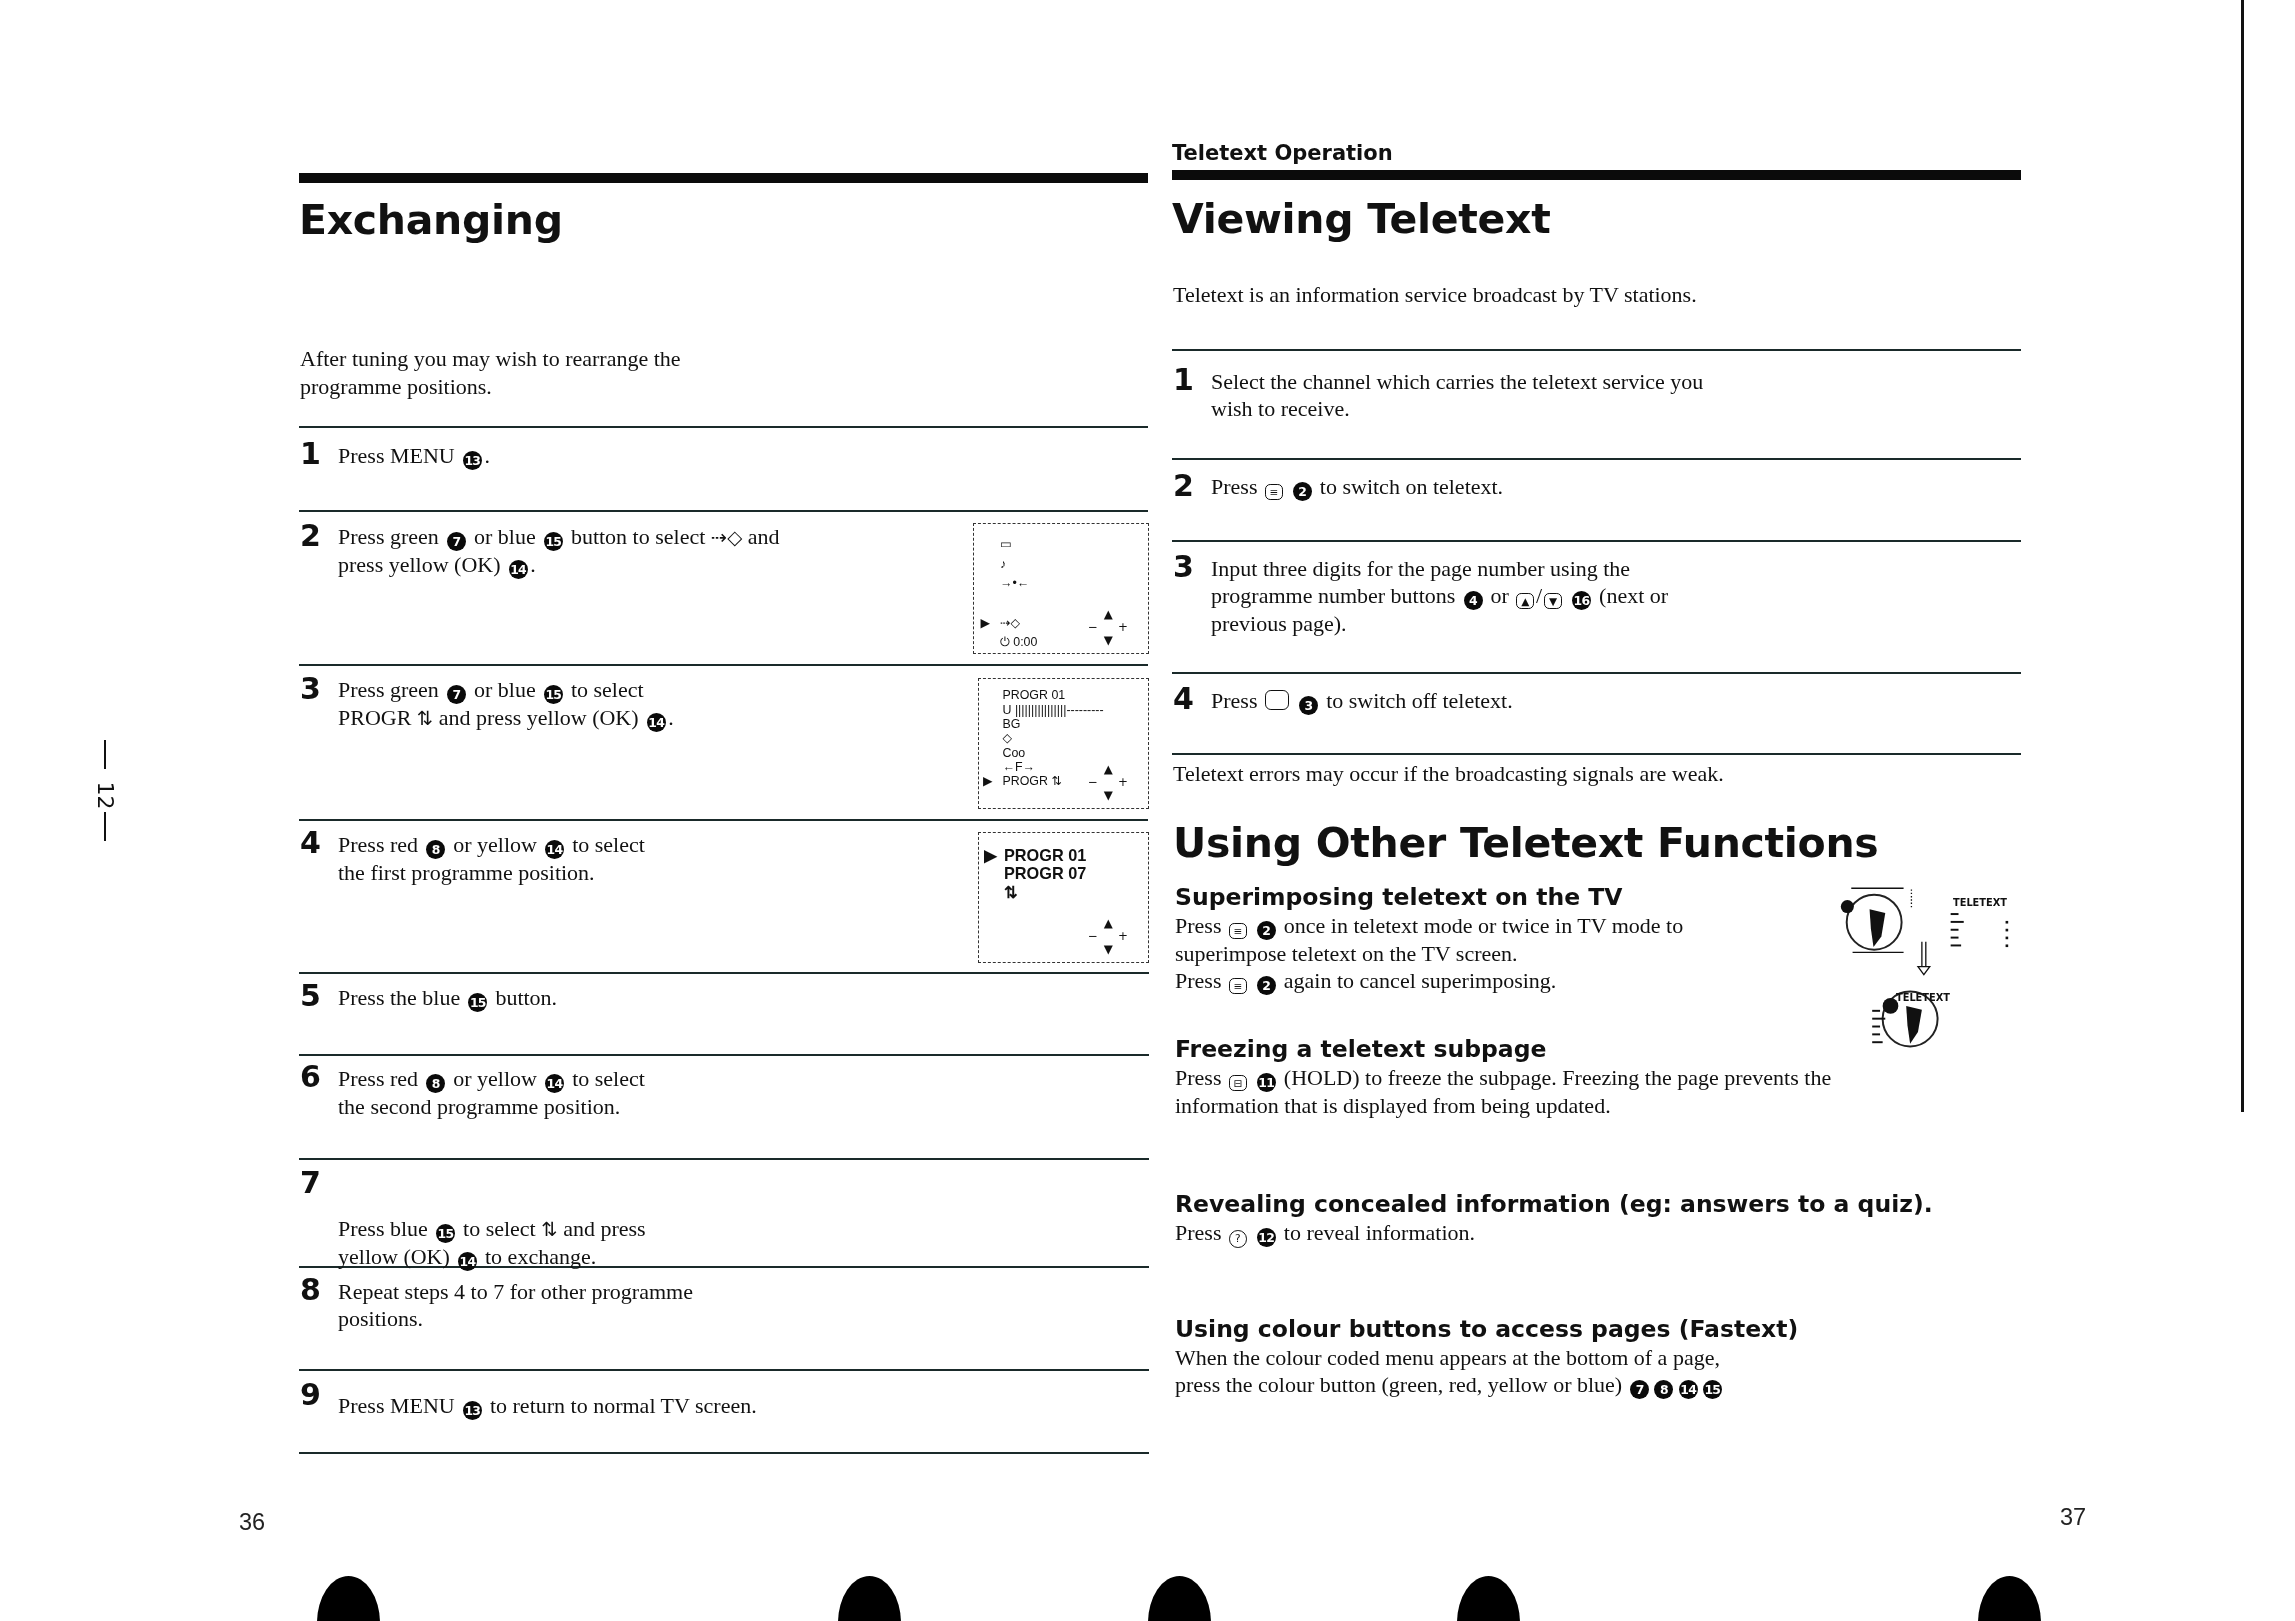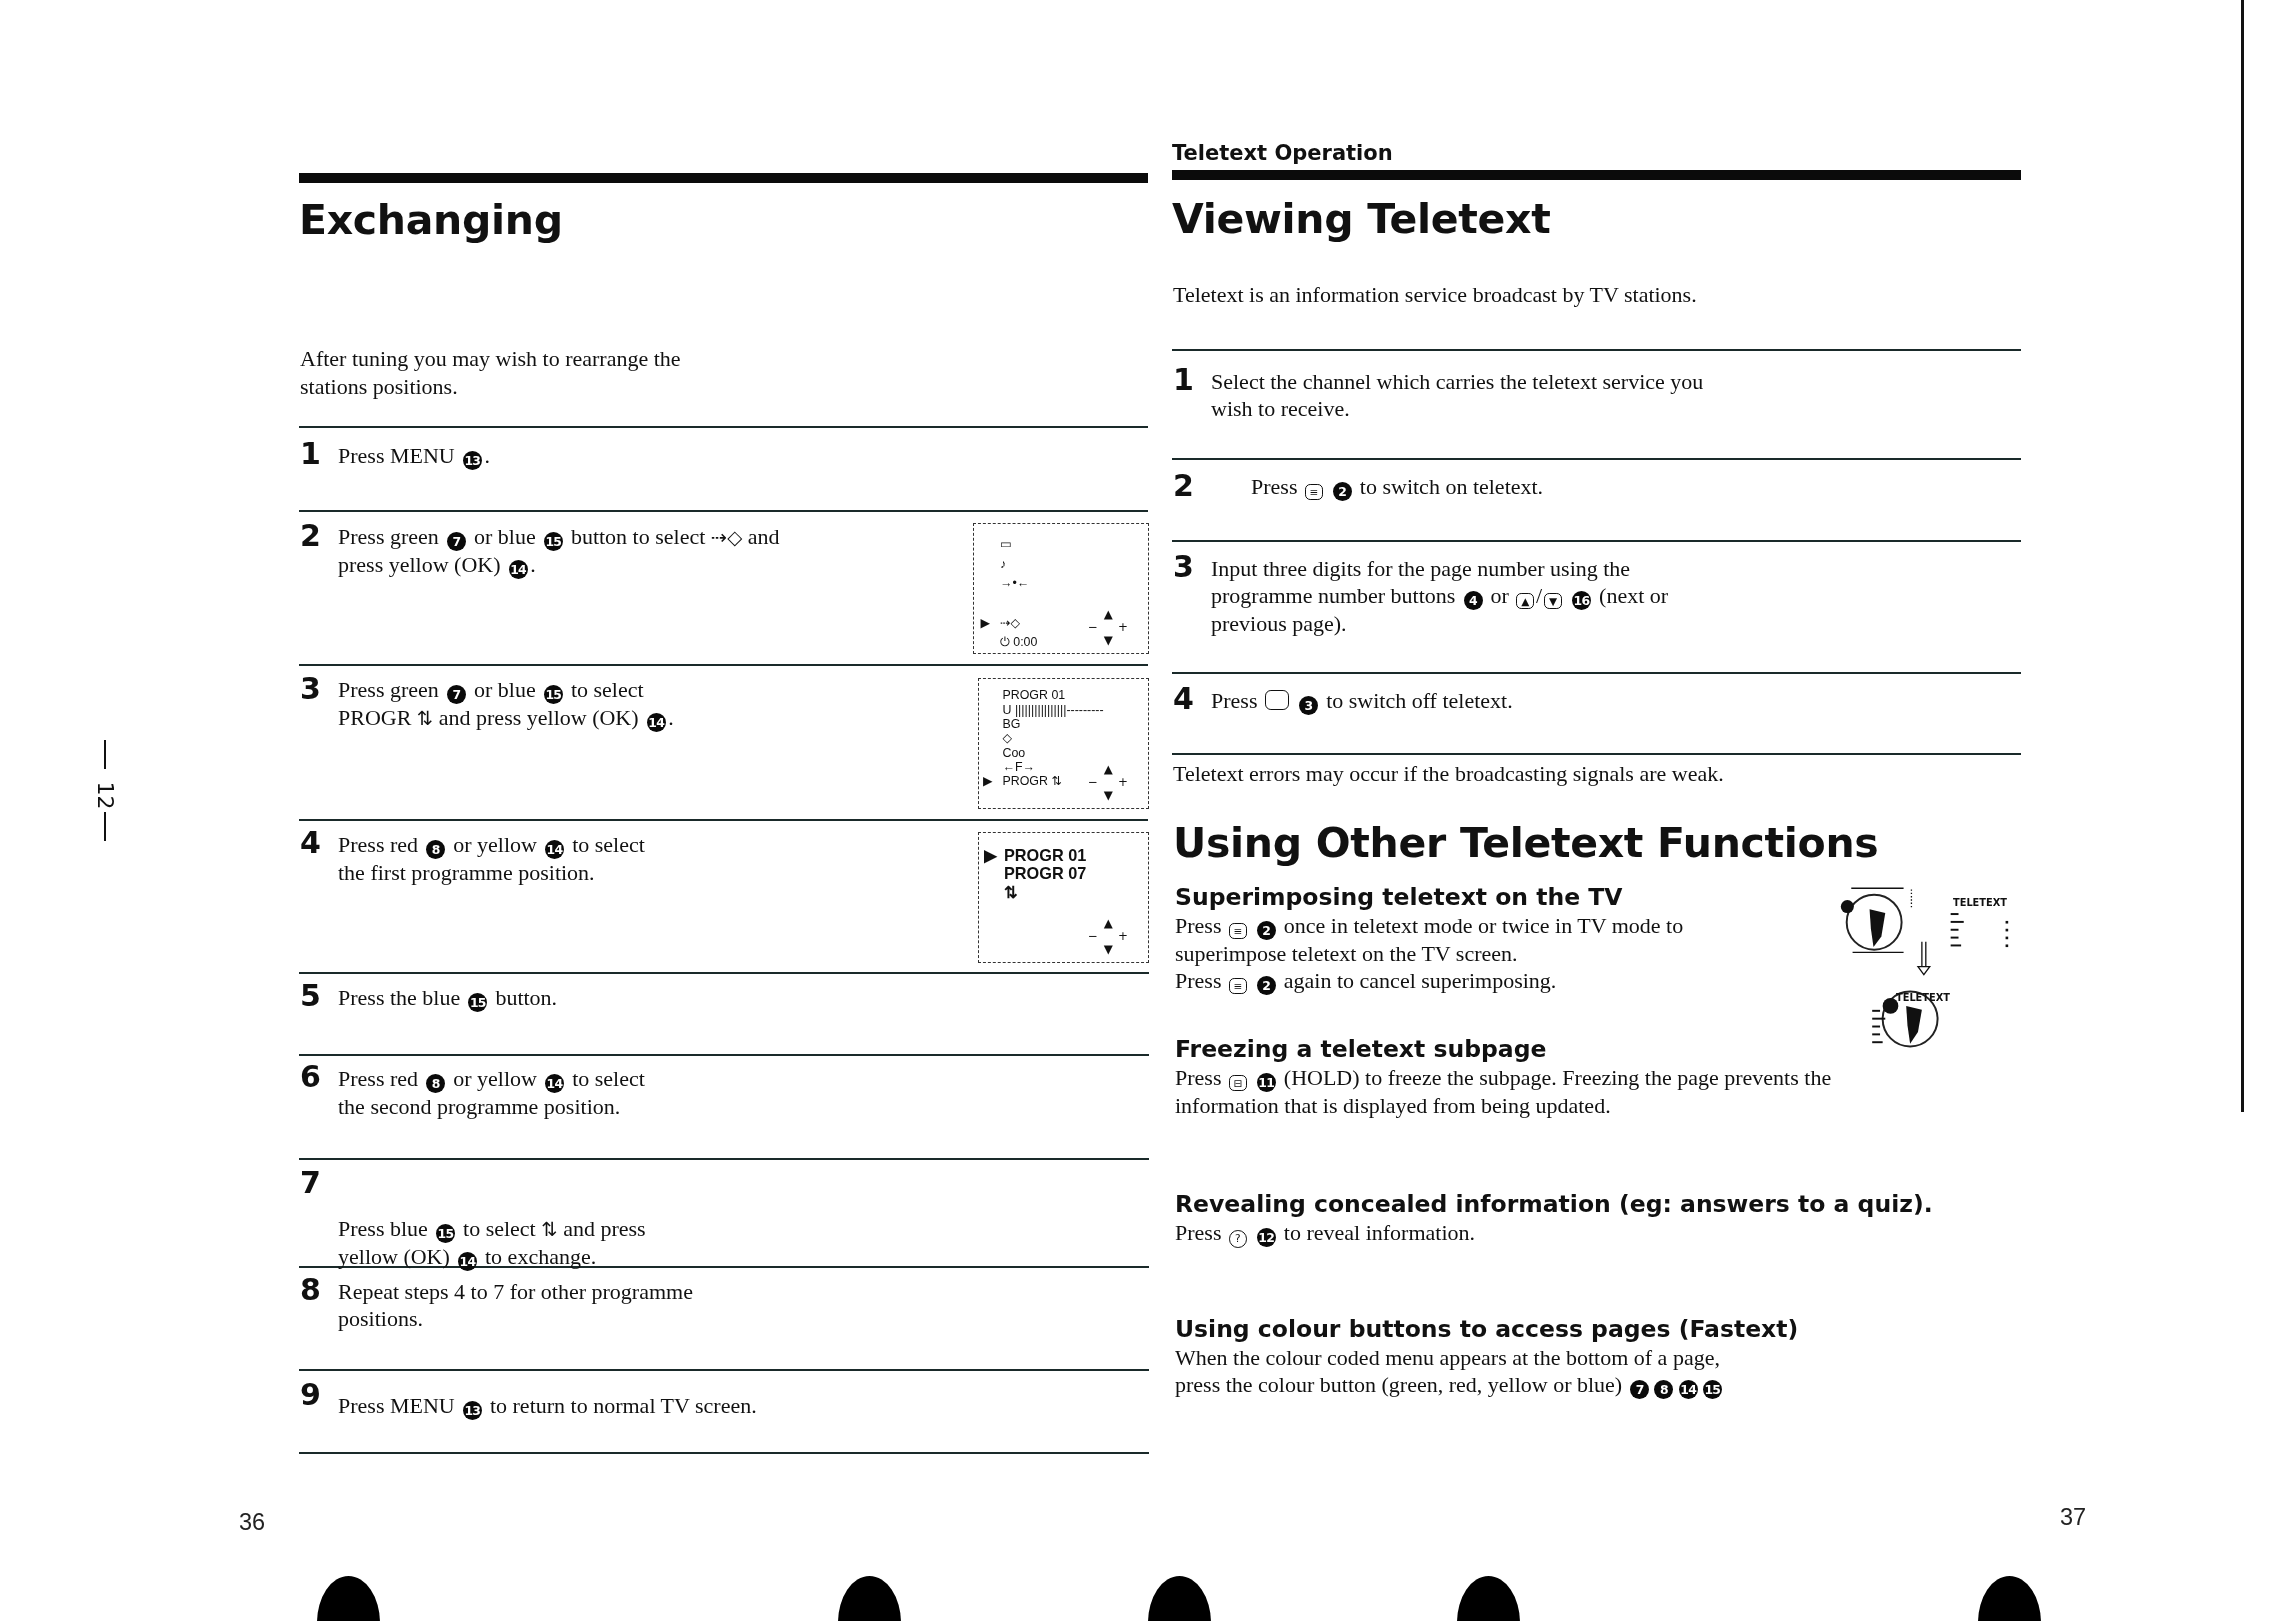--- a/index.html
+++ b/index.html
@@ -57,21 +57,21 @@
 <div class="hole" style="left:1978px; top:1576px;"></div>
 
 <div class="thick-rule" style="left:299px; top:173px; width:849px;"></div>
 
 <div class="abs h1" style="left:299px; top:196px;">
   <div>Exchanging</div>
 </div>
 
 <div class="abs body" style="left:300px; top:345px;">
   <div>After tuning you may wish to rearrange the</div>
-  <div>stations positions.</div>
+  <div>programme positions.</div>
 </div>
 
 <div class="thin-rule" style="left:299px; top:426px; width:849px;"></div>
 <div class="thin-rule" style="left:299px; top:510px; width:849px;"></div>
 <div class="thin-rule" style="left:299px; top:664px; width:849px;"></div>
 <div class="thin-rule" style="left:299px; top:819px; width:849px;"></div>
 <div class="thin-rule" style="left:299px; top:972px; width:850px;"></div>
 <div class="thin-rule" style="left:299px; top:1054px; width:850px;"></div>
 <div class="thin-rule" style="left:299px; top:1158px; width:850px;"></div>
 <div class="thin-rule" style="left:299px; top:1266px; width:850px;"></div>
@@ -202,21 +202,21 @@
 <div id="right-steps">
     <div>
       <div class="stepnum" style="left: 1173px; top: 365px;">1</div>
       <div class="steptext" style="left: 1211px; top: 368px;">
         <div>Select the channel which carries the teletext service you</div>
         <div>wish to receive.</div>
       </div>
     </div>
     <div>
       <div class="stepnum" style="left: 1173px; top: 471px;">2</div>
-      <div class="steptext" style="left: 1211px; top: 473px; margin-left: 40px;">
+      <div class="steptext" style="left: 1211px; top: 473px;">
         <div>Press <span class="keyglyph">≡</span> <span class="badge">2</span> to switch on teletext.</div>
       </div>
     </div>
     <div>
       <div class="stepnum" style="left: 1173px; top: 552px;">3</div>
       <div class="steptext" style="left: 1211px; top: 555px;">
         <div>Input three digits for the page number using the</div>
         <div>programme number buttons <span class="badge">4</span> or <span class="keyglyph">▲</span>/<span class="keyglyph">▼</span> <span class="badge">16</span> (next or</div>
         <div>previous page).</div>
       </div>

